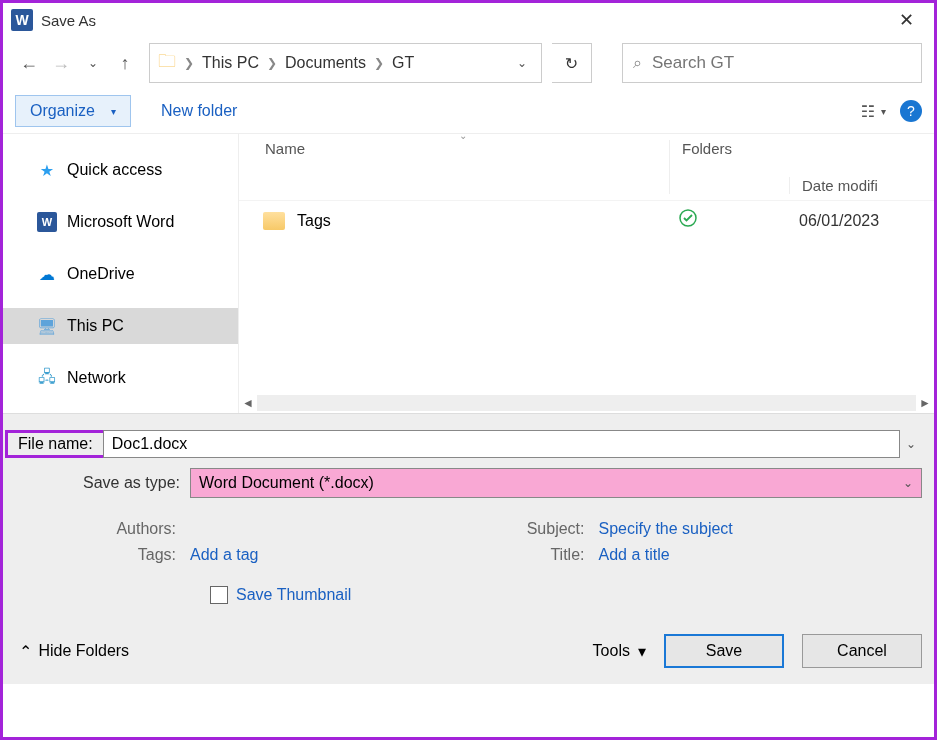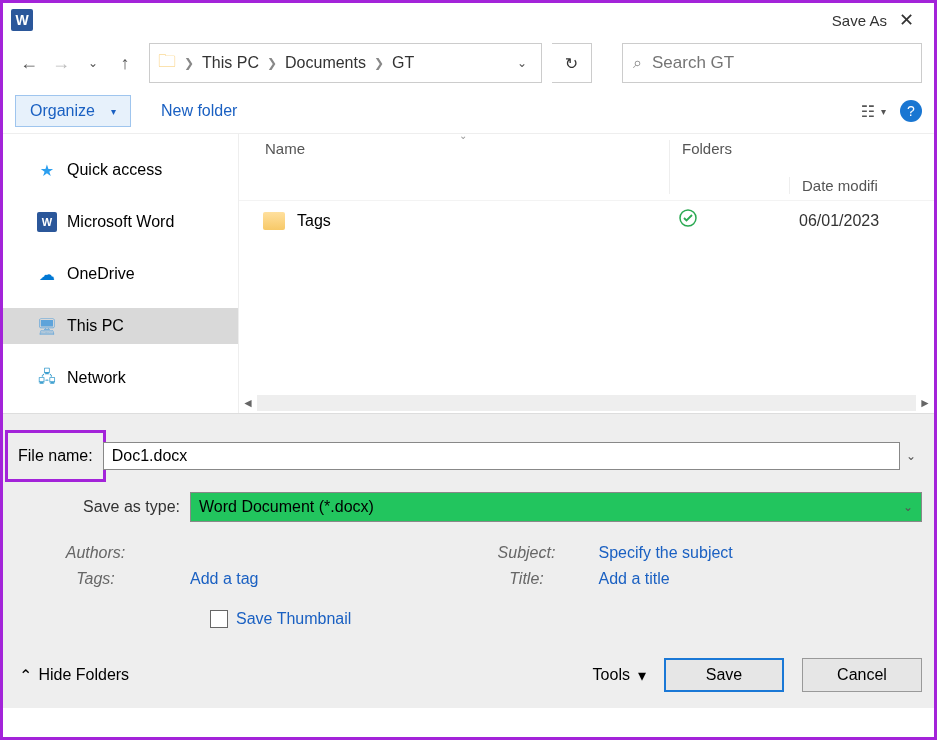--- a/index.html
+++ b/index.html
@@ -2,21 +2,21 @@
 <html><head>
 <meta charset="utf-8">
 <style>
 * { box-sizing: border-box; margin: 0; padding: 0; font-family: "Segoe UI", Arial, sans-serif; }
 body { background: #fff; width: 937px; height: 740px; overflow: hidden; border: 3px solid #a323d9; position: relative; }
 
 
 .titlebar { height: 34px; display: flex; align-items: center; padding: 0 8px; }
 .word-icon { width: 22px; height: 22px; background: #2b579a; display: inline-flex; align-items: center; justify-content: center; border-radius: 2px; margin-right: 8px; }
 .word-icon span { color: #fff; font-weight: bold; font-size: 14px; }
-.title-text { font-size: 15px; color: #333; flex: 1; text-align: right; }
+.title-text { font-size: 15px; color: #333; flex: 1; }
 .close-x { font-size: 18px; color: #333; padding: 6px 12px; cursor: pointer; }
 
 
 .navrow { display: flex; align-items: center; padding: 6px 12px; gap: 10px; }
 .nav-arrows { display: flex; align-items: center; gap: 4px; }
 .nav-btn { width: 28px; height: 28px; display: flex; align-items: center; justify-content: center; color: #555; font-size: 18px; cursor: pointer; }
 .nav-btn.disabled { color: #bbb; }
 .address { flex: 1; height: 40px; border: 1px solid #ccc; display: flex; align-items: center; padding: 0 8px; gap: 6px; }
 .folder-glyph { color: #f8c96a; font-size: 18px; }
 .crumb { font-size: 16px; color: #333; cursor: pointer; }
@@ -63,31 +63,31 @@
 .file-scroll { margin-top:auto; display:flex; align-items:center; height:20px;}
 .scroll-left{ width:18px; text-align:center; color:#666; font-size:12px; cursor:pointer;}
 .scroll-track{ flex:1; height:16px; background:#eee;}
 .scroll-right{ width:18px; text-align:center; color:#666; font-size:12px; cursor:pointer;}
 
 
 .bottom { background:#eeeeee; border-top:1px solid #ddd; padding:16px 12px 10px 12px; }
 .formrow { display:flex; align-items:center; margin-bottom:10px; }
 .fr-label { width:175px; text-align:right; padding-right:10px; font-size:16px; color:#333;}
 .fr-field { flex:1; }
-.filename-wrap { border:3px solid #a323d9; display:flex; align-items:center; padding:14px 4px; }
+.filename-wrap { border:3px solid #a323d9; display:flex; align-items:center; padding:2px 4px; }
 .filename-wrap .lab { font-size:16px; padding:0 6px;}
 .filename-input { flex:1; height:28px; border:1px solid #888; background:#fff; font-size:16px; padding:0 8px; outline:none;}
 .fn-drop { width:22px; text-align:center; color:#555; font-size:12px; cursor:pointer;}
-.type-select { width:100%; height:30px; border:1px solid #888; background:#22c55e; font-size:16px; padding:0 8px; display:flex; align-items:center; cursor:pointer;}
+.type-select { width:100%; height:30px; border:1px solid #888; background:#f9a8d4; font-size:16px; padding:0 8px; display:flex; align-items:center; cursor:pointer;}
 .type-select .dd { margin-left:auto; font-size:12px; color:#555;}
 
 .meta { display:flex; padding: 8px 0 0 0;}
 .meta-col { flex:1; }
 .meta-row { display:flex; padding:4px 0; font-size:16px;}
-.meta-row .ml { width:175px; text-align:center; padding-right:14px; color:#666;font-style:italic;}
+.meta-row .ml { width:175px; text-align:right; padding-right:14px; color:#666;}
 .meta-row .mv { color:#1a60c2; cursor:pointer;}
 
 .thumb-row { display:flex; align-items:center; padding:18px 0 24px 195px; font-size:16px; gap:8px;}
 .cb { width:18px; height:18px; border:1px solid #666; background:#fff; cursor:pointer;}
 .thumb-row .tl { color:#1a60c2;}
 
 .actions { display:flex; align-items:center; padding:6px 0;}
 .hidefolders { display:flex; align-items:center; gap:6px; font-size:16px; cursor:pointer; padding-left:4px;}
 .act-right { margin-left:auto; display:flex; align-items:center; gap:18px;}
 .tools { font-size:16px; display:flex; align-items:center; gap:8px; cursor:pointer;}

